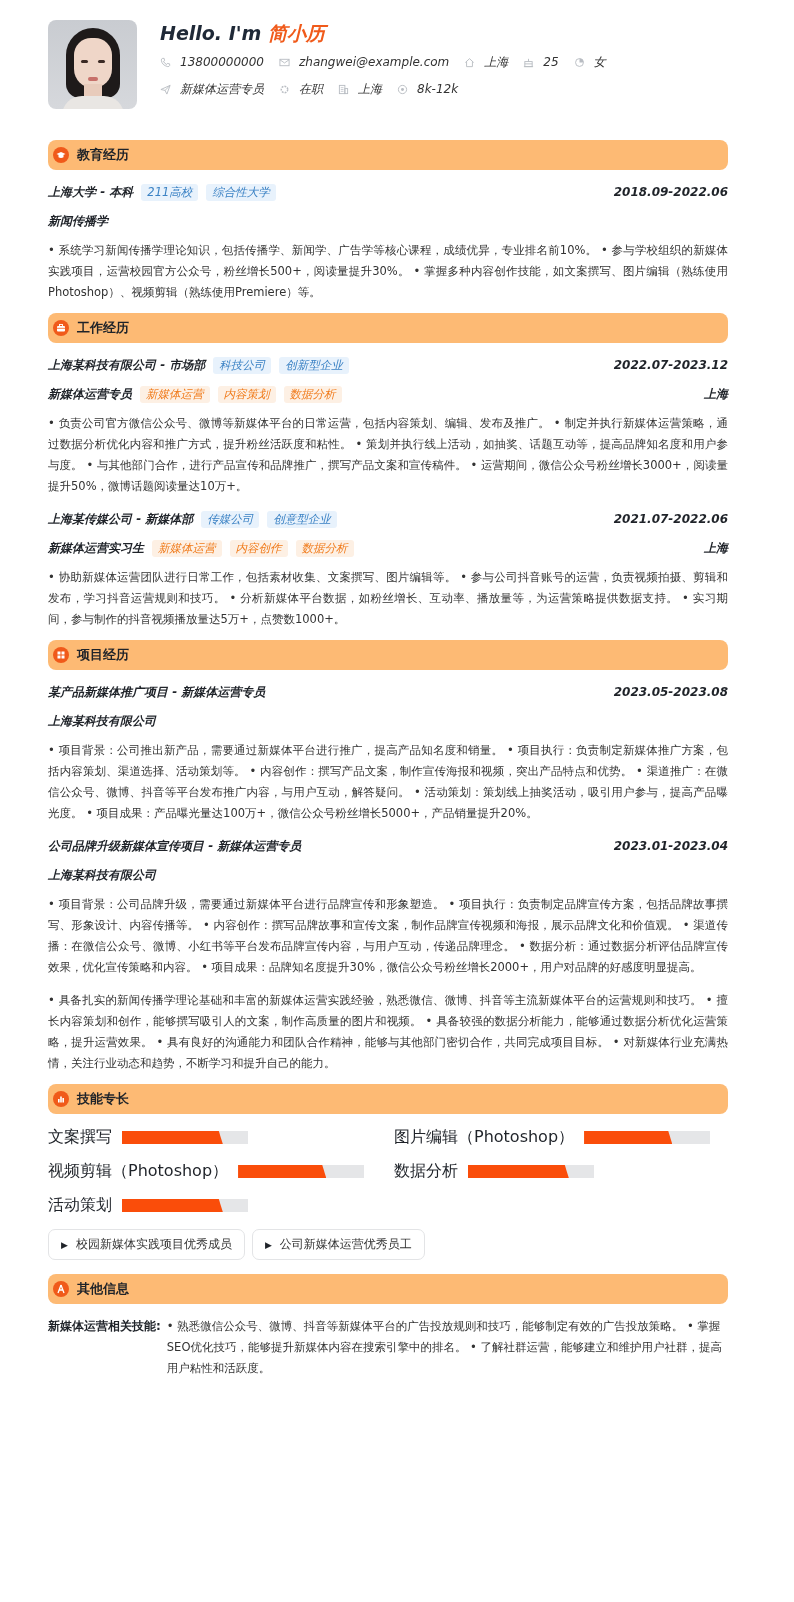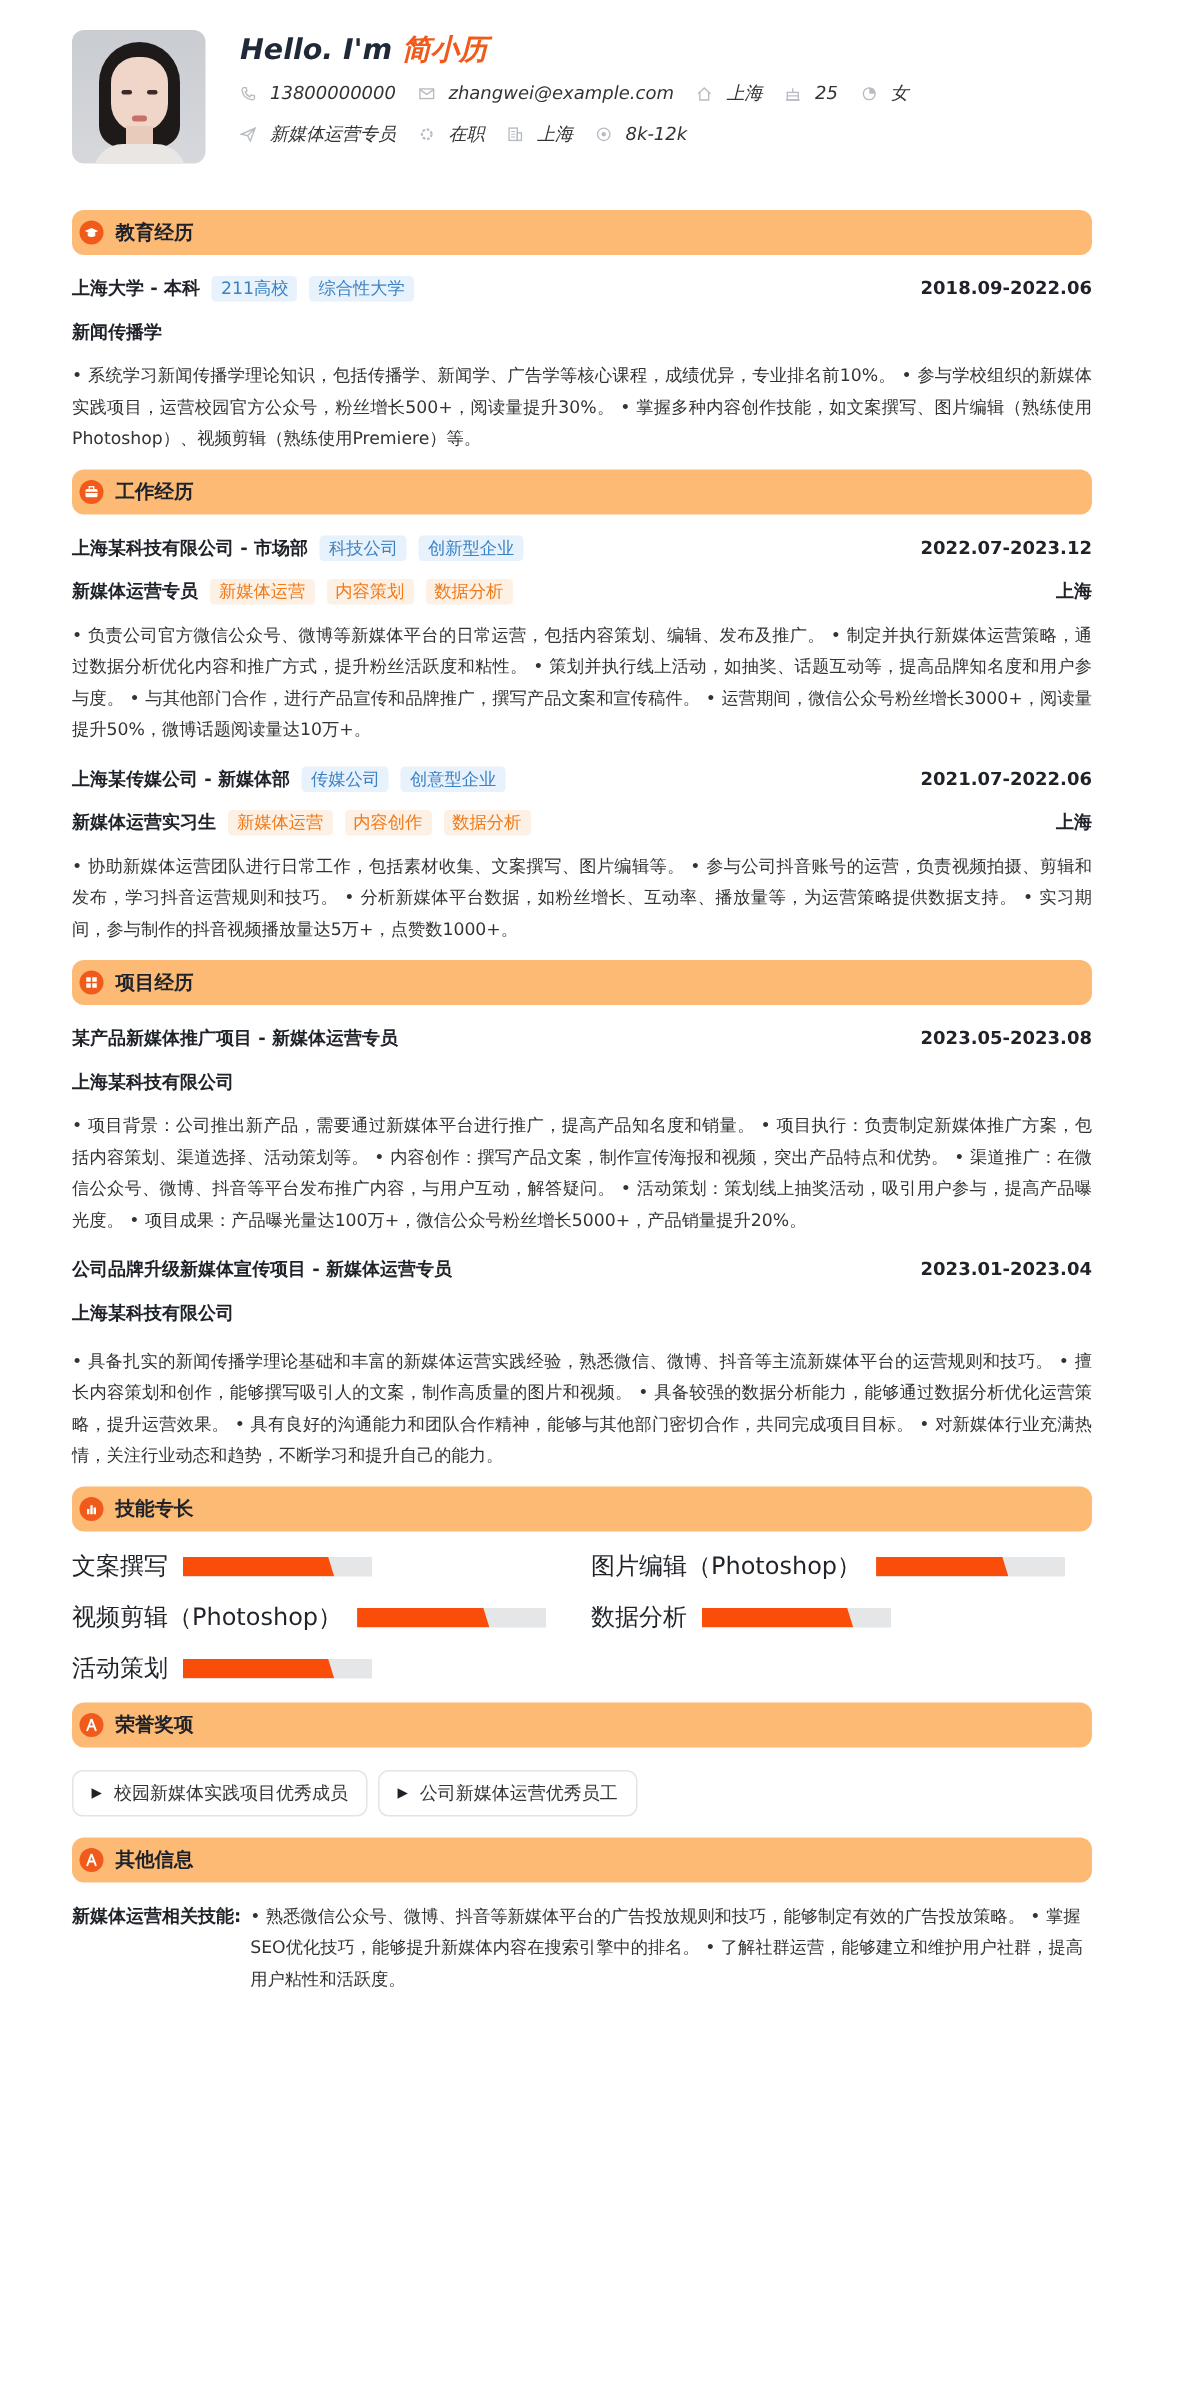--- a/index.html
+++ b/index.html
@@ -48,21 +48,21 @@
     margin-top: 10px;
   }
   .sec-icon {
     width: 16px; height: 16px; border-radius: 50%; background: #f05a1a;
     display: inline-flex; align-items: center; justify-content: center; margin-right: 8px;
   }
   .sec-icon svg { width: 10px; height: 10px; }
   .sec-title { font-size: 13px; font-weight: bold; color: #1f2329; }
 
   .entry { margin-top: 12px; }
-  .row { display: flex; align-items: center; justify-content: space-between; height: 20px; }
+  .row { display: flex; align-items: center; justify-content: space-between; height: 20px; font-style: italic; }
   .row-left { display: flex; align-items: center; }
   .strong { font-weight: bold; font-size: 12px; color: #1f2329; }
   .date { font-weight: bold; font-size: 12px; color: #1f2329; }
   .tag {
     display: inline-block; height: 17px; line-height: 17px; padding: 0 6px;
     font-size: 11.5px; border-radius: 3px; margin-left: 8px;
   }
   .tag.blue { background: #e8f2fc; color: #3b82c4; }
   .tag.orange { background: #fdf0e4; color: #f07a1a; }
   .sub { margin-top: 9px; }
@@ -300,20 +300,21 @@
     </div>
 
     <div class="entry">
       <div class="row">
         <span class="strong">公司品牌升级新媒体宣传项目 - 新媒体运营专员</span>
         <span class="date">2023.01-2023.04</span>
       </div>
       <div class="row sub">
         <span class="strong">上海某科技有限公司</span>
       </div>
+      <div class="desc">• 项目背景：公司品牌升级，需要通过新媒体平台进行品牌宣传和形象塑造。 • 项目执行：负责制定品牌宣传方案，包括品牌故事撰写、形象设计、内容传播等。 • 内容创作：撰写品牌故事和宣传文案，制作品牌宣传视频和海报，展示品牌文化和价值观。 • 渠道传播：在微信公众号、微博、小红书等平台发布品牌宣传内容，与用户互动，传递品牌理念。 • 数据分析：通过数据分析评估品牌宣传效果，优化宣传策略和内容。 • 项目成果：品牌知名度提升30%，微信公众号粉丝增长2000+，用户对品牌的好感度明显提高。</div>
     </div>
   </div>
 
   <div class="section">
     <div class="desc" style="margin-top:12px">• 具备扎实的新闻传播学理论基础和丰富的新媒体运营实践经验，熟悉微信、微博、抖音等主流新媒体平台的运营规则和技巧。 • 擅长内容策划和创作，能够撰写吸引人的文案，制作高质量的图片和视频。 • 具备较强的数据分析能力，能够通过数据分析优化运营策略，提升运营效果。 • 具有良好的沟通能力和团队合作精神，能够与其他部门密切合作，共同完成项目目标。 • 对新媒体行业充满热情，关注行业动态和趋势，不断学习和提升自己的能力。</div>
   </div>
 
   <div class="section">
     <div class="section-head">
       <span class="sec-icon">
@@ -353,28 +354,20 @@
       <div class="skill">
         <span class="skill-label">活动策划</span>
         <div class="bar">
             <div class="bar-fill" style="width: 80%; background: rgb(250, 77, 10);"></div>
           </div>
       </div>
     </div>
   </div>
 
   <div class="section">
-    <div class="section-head" style="margin-top:14px">
-      <span class="sec-icon">
-          <svg viewBox="0 0 10 10">
-            <path d="M5 1 L2 9 M5 1 L8 9 M3.2 6 H6.8" stroke="#fff" stroke-width="1.3" fill="none"></path>
-          </svg>
-        </span>
-      <span class="sec-title">荣誉奖项</span>
-    </div>
     <div class="honors">
       <div class="honor">
         <span class="tri">▶</span>
         <span>校园新媒体实践项目优秀成员</span>
       </div>
       <div class="honor">
         <span class="tri">▶</span>
         <span>公司新媒体运营优秀员工</span>
       </div>
     </div>

